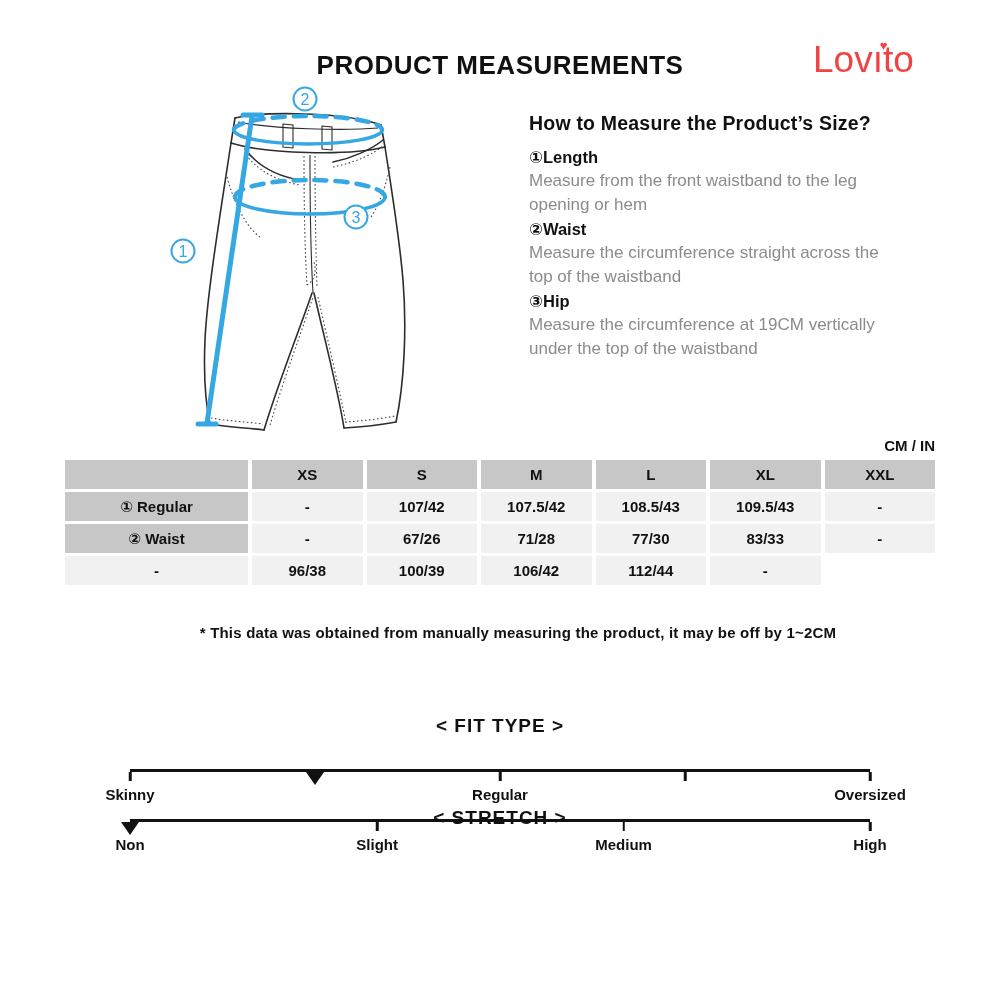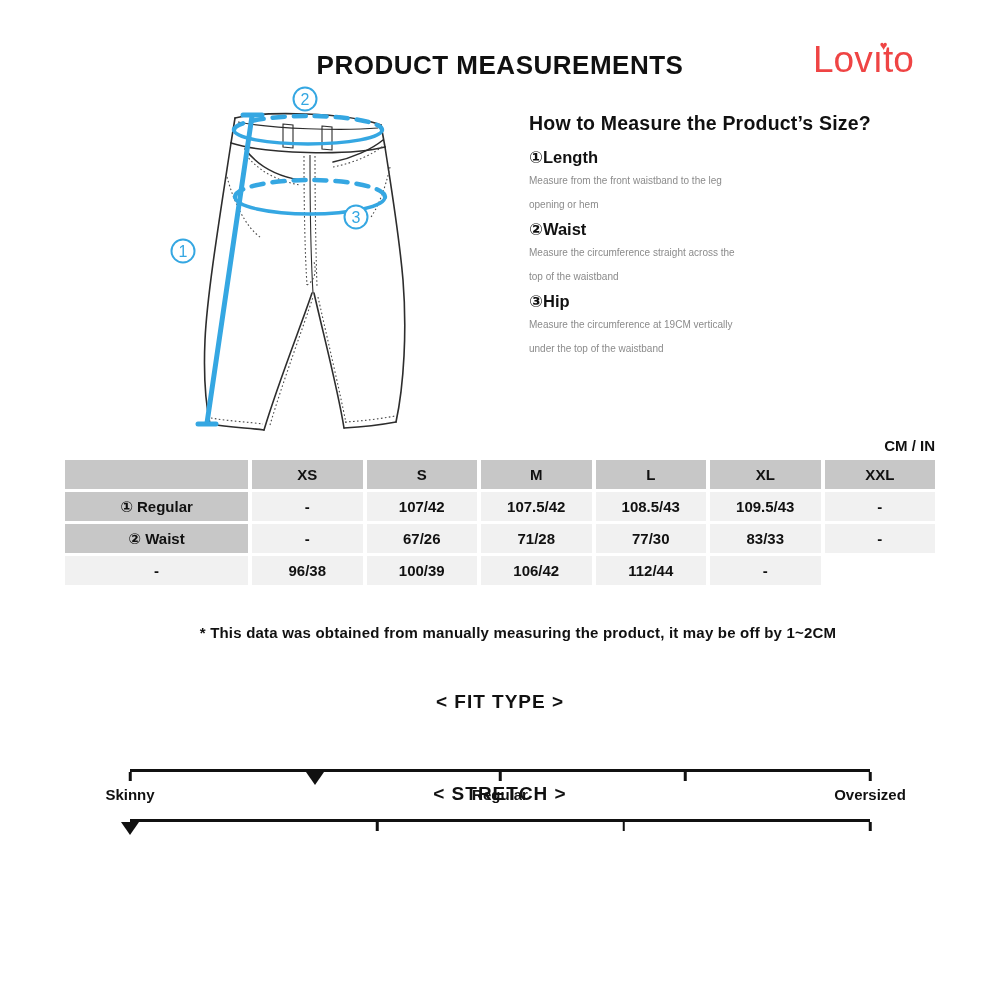--- a/index.html
+++ b/index.html
@@ -23,35 +23,35 @@
   .brand{left:813px;top:38px;font-size:37px;font-weight:normal;color:#ef4444;line-height:44px;}
   .brand .heart{position:absolute;left:64px;top:1px;width:13px;font-size:13px;line-height:13px;text-align:center;}
 
   
   .diagram{left:150px;top:85px;width:330px;height:360px;}
 
   
   .howto{left:529px;top:112px;width:380px;}
   .howto h2{margin:0 0 11px 0;font-size:19.5px;font-weight:bold;letter-spacing:.2px;}
   .hm-name{font-size:16.5px;font-weight:bold;line-height:23px;}
-  .hm-desc{font-size:10px;color:var(--muted-text);line-height:24px;white-space:pre-line;margin-bottom:1px;}
+  .hm-desc{font-size:17px;color:var(--muted-text);line-height:24px;white-space:pre-line;margin-bottom:1px;}
 
   
   .unit-label{left:65px;top:437px;width:870px;text-align:right;font-size:15px;font-weight:bold;}
   .size-table{left:65px;top:460px;width:870px;display:grid;
     grid-template-columns:183px repeat(6,1fr);column-gap:4px;row-gap:3px;}
   .cell{height:29px;display:flex;align-items:center;justify-content:center;
     font-size:15px;font-weight:bold;background:var(--table-cell-bg);text-align:center;}
   .cell.th,.cell.rowlab{background:var(--table-header-bg);}
 
   
   .footnote{left:0;right:0;top:624px;text-align:center;font-size:15px;font-weight:bold;letter-spacing:.2px;padding-left:36px;}
 
   
-  .scale-title{left:0;right:0;text-align:center;font-size:19px;font-weight:bold;letter-spacing:1px;}
+  .scale-title{left:0;right:0;text-align:center;font-size:19px;font-weight:bold;letter-spacing:1px;margin-top:24px;}
   .scale-title.fit{top:691px;}
   .scale-title.stretch{top:783px;}
   .scale{left:130px;width:740px;height:40px;}
   .scale.fit{top:727px;margin-top:42px;}
   .scale.stretch{top:819px;}
   .scale-line{position:relative;height:3px;background:#111;}
   .tick{position:absolute;top:3px;width:2.5px;height:9px;background:#111;transform:translateX(-1.25px);}
   .marker{position:absolute;top:3px;width:0;height:0;transform:translateX(-9px);
     border-left:9px solid transparent;border-right:9px solid transparent;border-top:13px solid #111;}
   .scale-labels{position:absolute;left:0;right:0;top:17px;height:20px;}
@@ -201,13 +201,19 @@
 
 <div class="abs scale-title stretch">&lt; STRETCH &gt;</div>
 <div class="abs scale stretch">
   <div class="scale-line">
       <div class="tick" style="left: 0%;"></div>
       <div class="tick" style="left: 33.4%;"></div>
       <div class="tick" style="left: 66.7%;"></div>
       <div class="tick" style="left: 100%;"></div>
       <div class="marker" style="left: 0%;"></div>
     </div>
+  <div class="scale-labels">
+      <span style="left: 0%;">Non</span>
+      <span style="left: 33.4%;">Slight</span>
+      <span style="left: 66.7%;">Medium</span>
+      <span style="left: 100%;">High</span>
+    </div>
 </div>
 
 </body></html>

